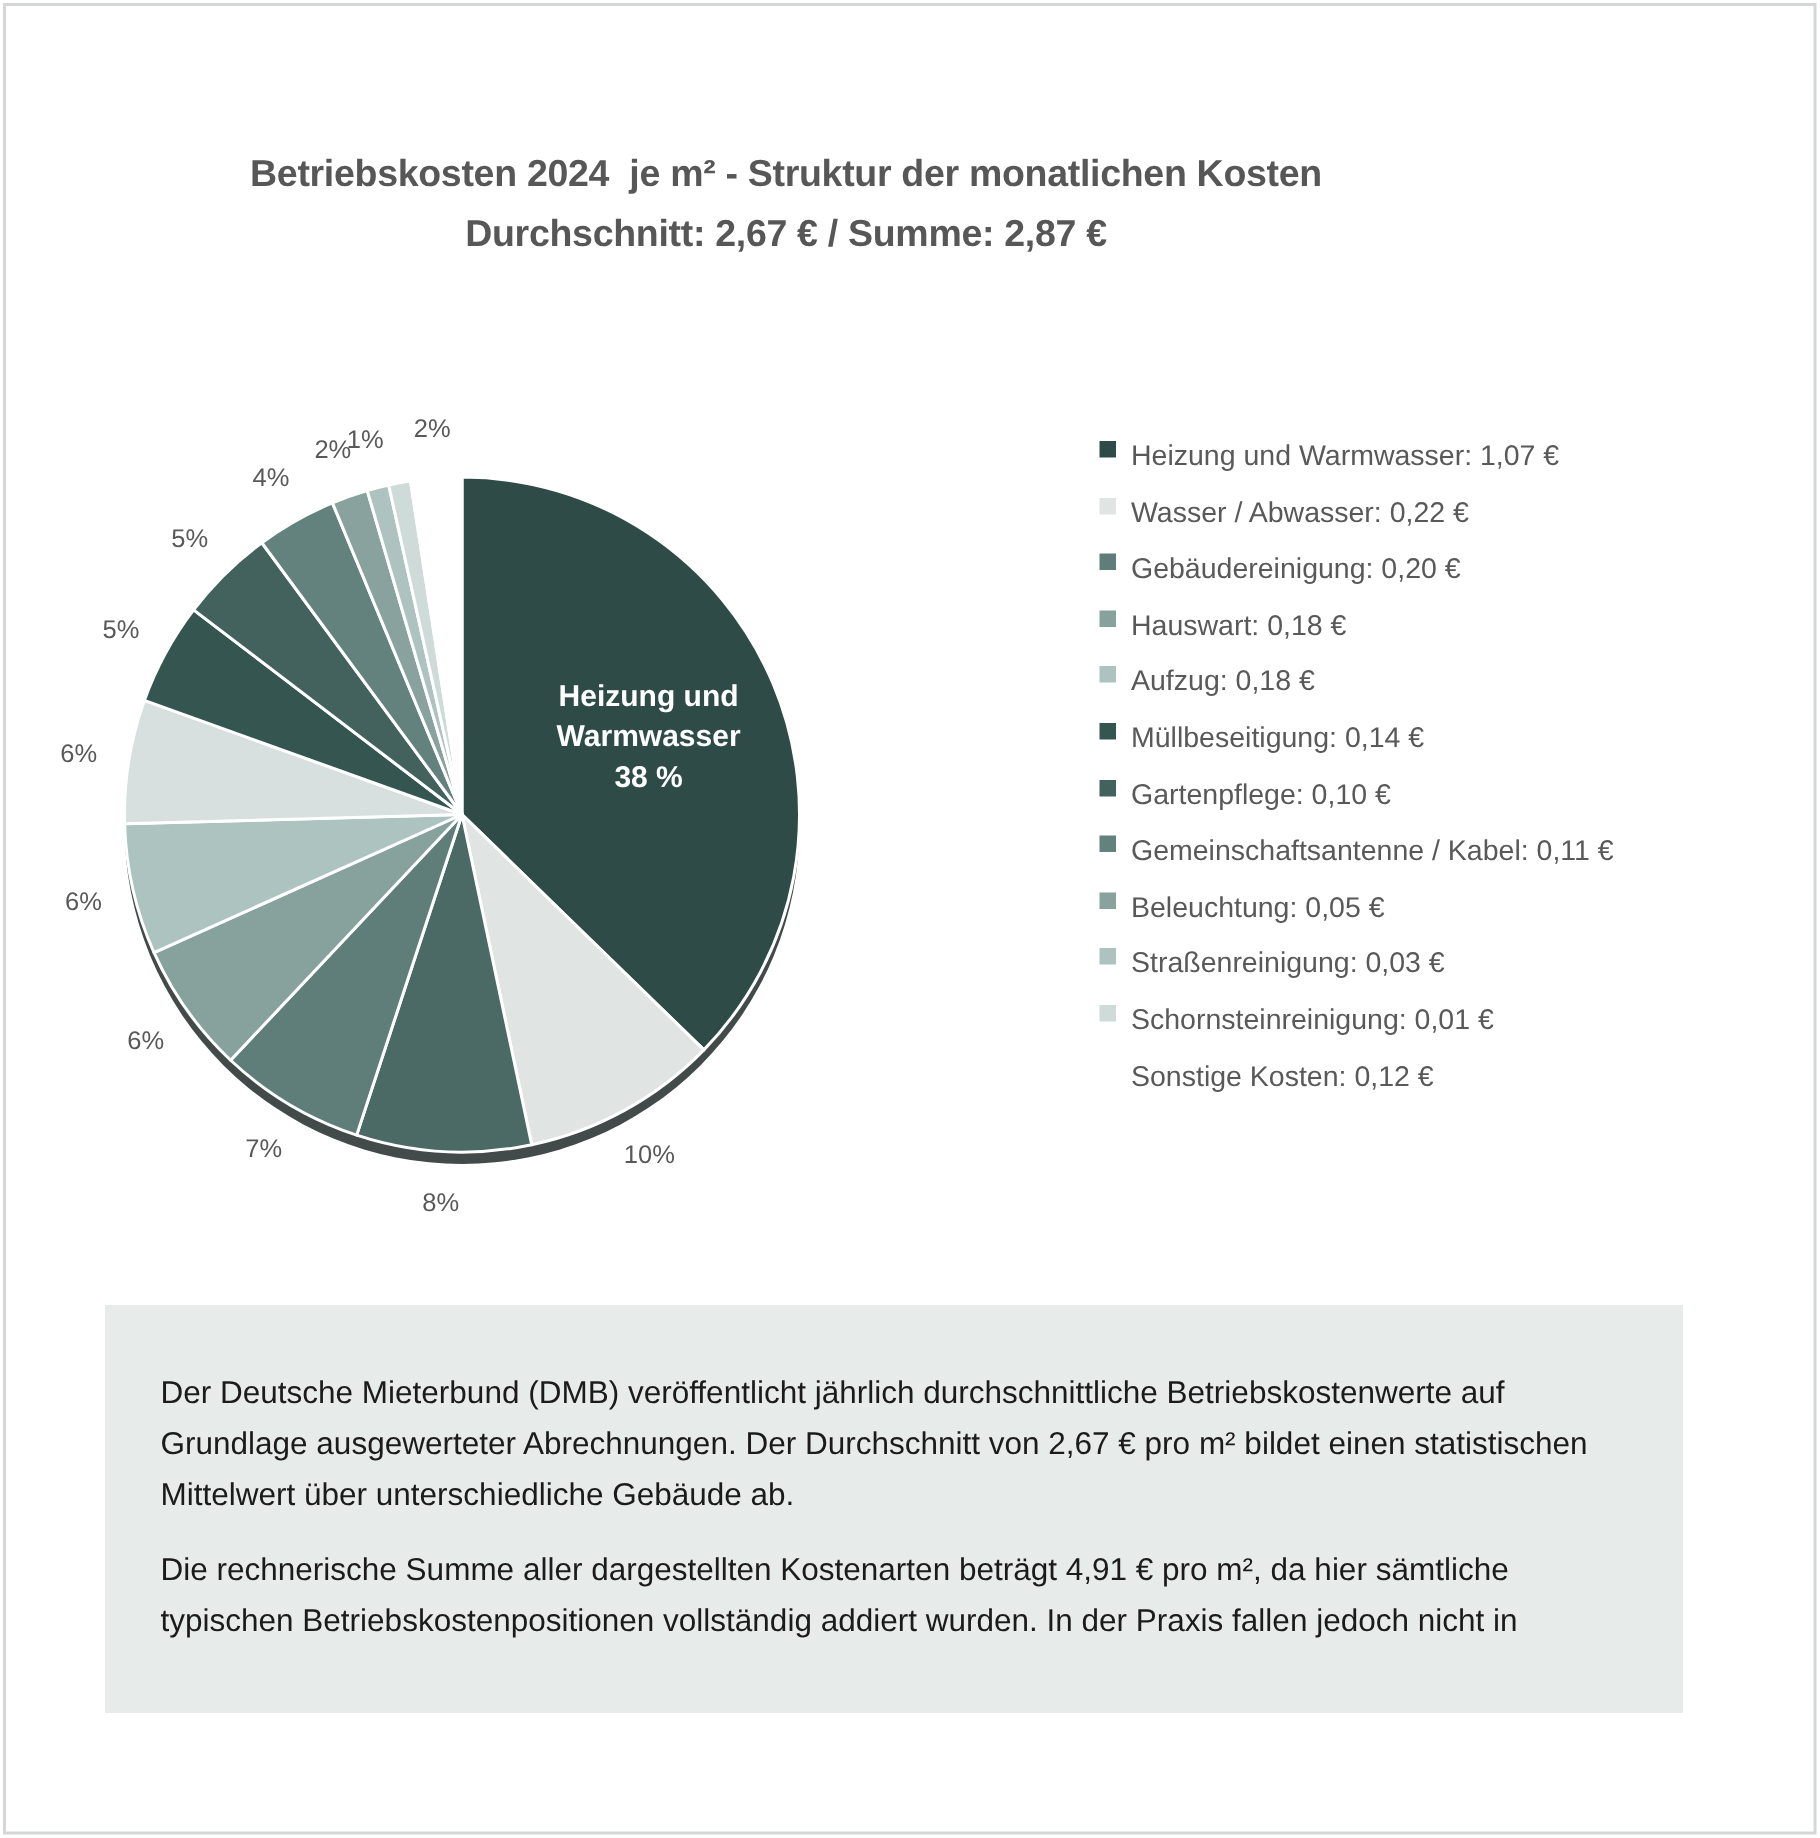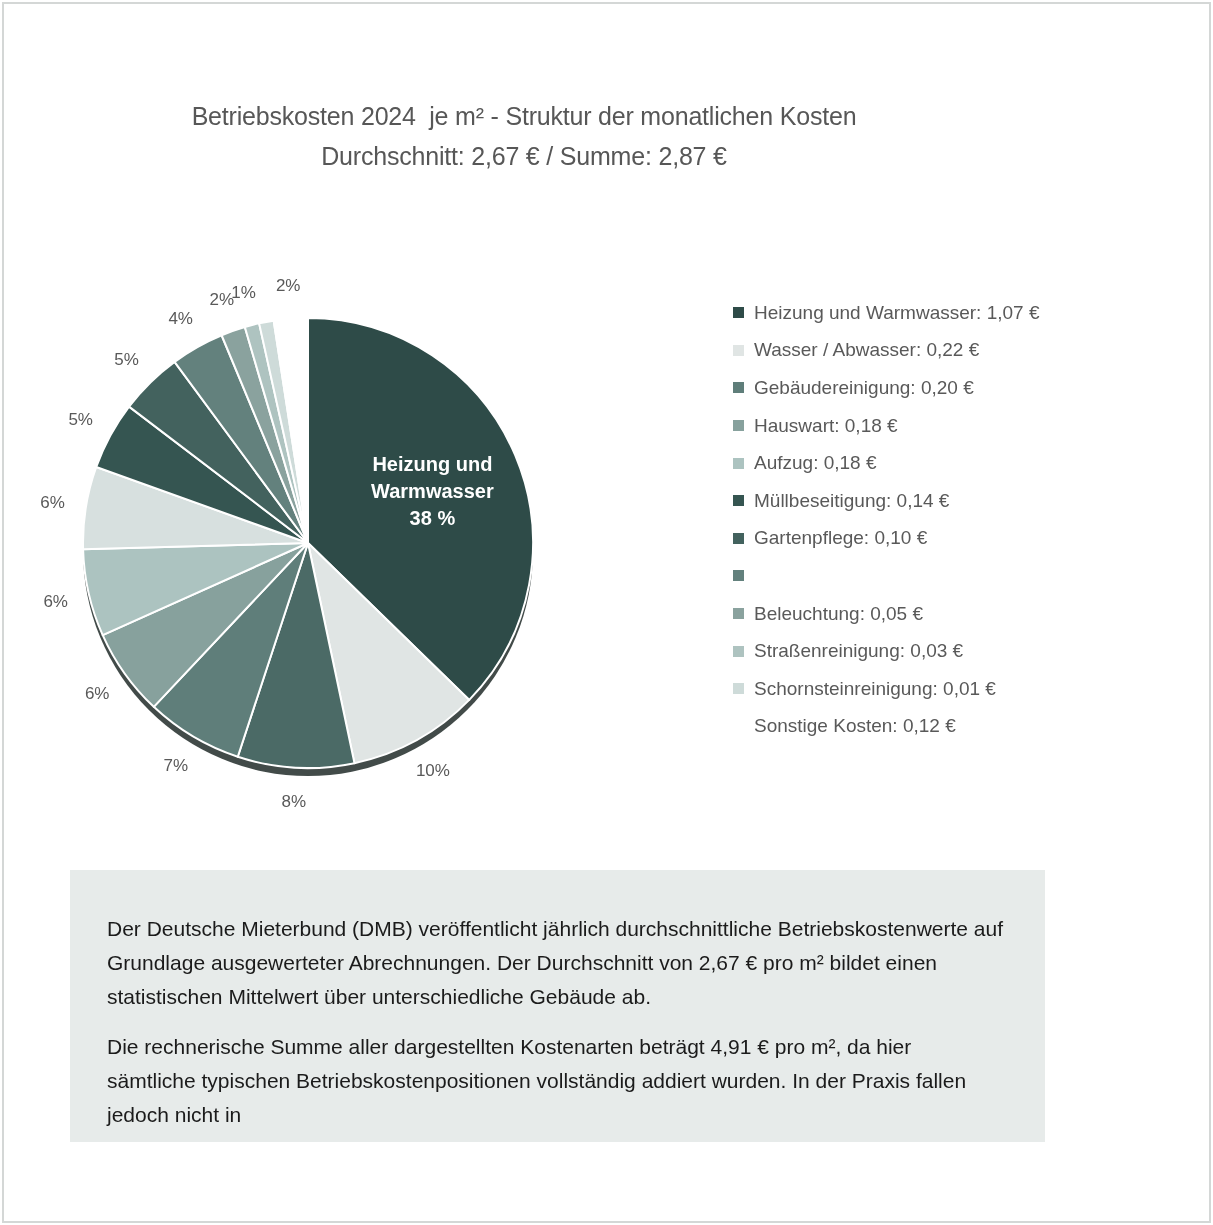--- a/index.html
+++ b/index.html
@@ -13,21 +13,21 @@
   }
   .frame{
     position:absolute;inset:2px;
     border:2px solid #d4d7d6;
     pointer-events:none;
   }
   .title-block{
     position:absolute;top:96px;left:0;width:1048px;
     text-align:center;
     color:#575757;
-    font-weight:normal;
+    font-weight:bold;
     font-size:25px;
     line-height:40px;
     letter-spacing:-0.2px;
   }
   .title-line{white-space:pre;}
   .pie-wrap{
     position:absolute;left:20px;top:270px;width:580px;height:560px;
   }
   .pct-label{
     font-family:"Liberation Sans", sans-serif;
@@ -39,36 +39,36 @@
     font-size:20px;
     font-weight:bold;
     fill:#ffffff;
   }
   .legend{
     position:absolute;left:733px;top:294px;
     margin:0;padding:0;list-style:none;
   }
   .legend li{
     height:37.6px;
-    display:flex;align-items:center;
+    display:flex;align-items:flex-start;
   }
   .swatch{
     width:11px;height:11px;
     display:inline-block;
     margin-right:10px;
     flex:0 0 11px;
   }
   .legend-text{
     font-size:19px;
     color:#595959;
     white-space:pre;
   }
   .footer-box{
     position:absolute;left:70px;top:870px;
-    width:975px;height:272px;
+    width:1052px;height:272px;
     background:#e7ebea;
     box-sizing:border-box;
     padding:42px 40px 0 37px;
   }
   .footer-box p{
     margin:0 0 16px 0;
     font-size:21px;
     line-height:34px;
     color:#1b1b1b;
   }
@@ -141,20 +141,21 @@
       <li>
         <span class="swatch" style="background: rgb(53, 85, 81);"></span>
         <span class="legend-text">Müllbeseitigung: 0,14 €</span>
       </li>
       <li>
         <span class="swatch" style="background: rgb(67, 98, 94);"></span>
         <span class="legend-text">Gartenpflege: 0,10 €</span>
       </li>
       <li>
         <span class="swatch" style="background: rgb(99, 129, 125);"></span>
+        <span class="legend-text">Gemeinschaftsantenne / Kabel: 0,11 €</span>
       </li>
       <li>
         <span class="swatch" style="background: rgb(138, 162, 158);"></span>
         <span class="legend-text">Beleuchtung: 0,05 €</span>
       </li>
       <li>
         <span class="swatch" style="background: rgb(174, 195, 192);"></span>
         <span class="legend-text">Straßenreinigung: 0,03 €</span>
       </li>
       <li>

